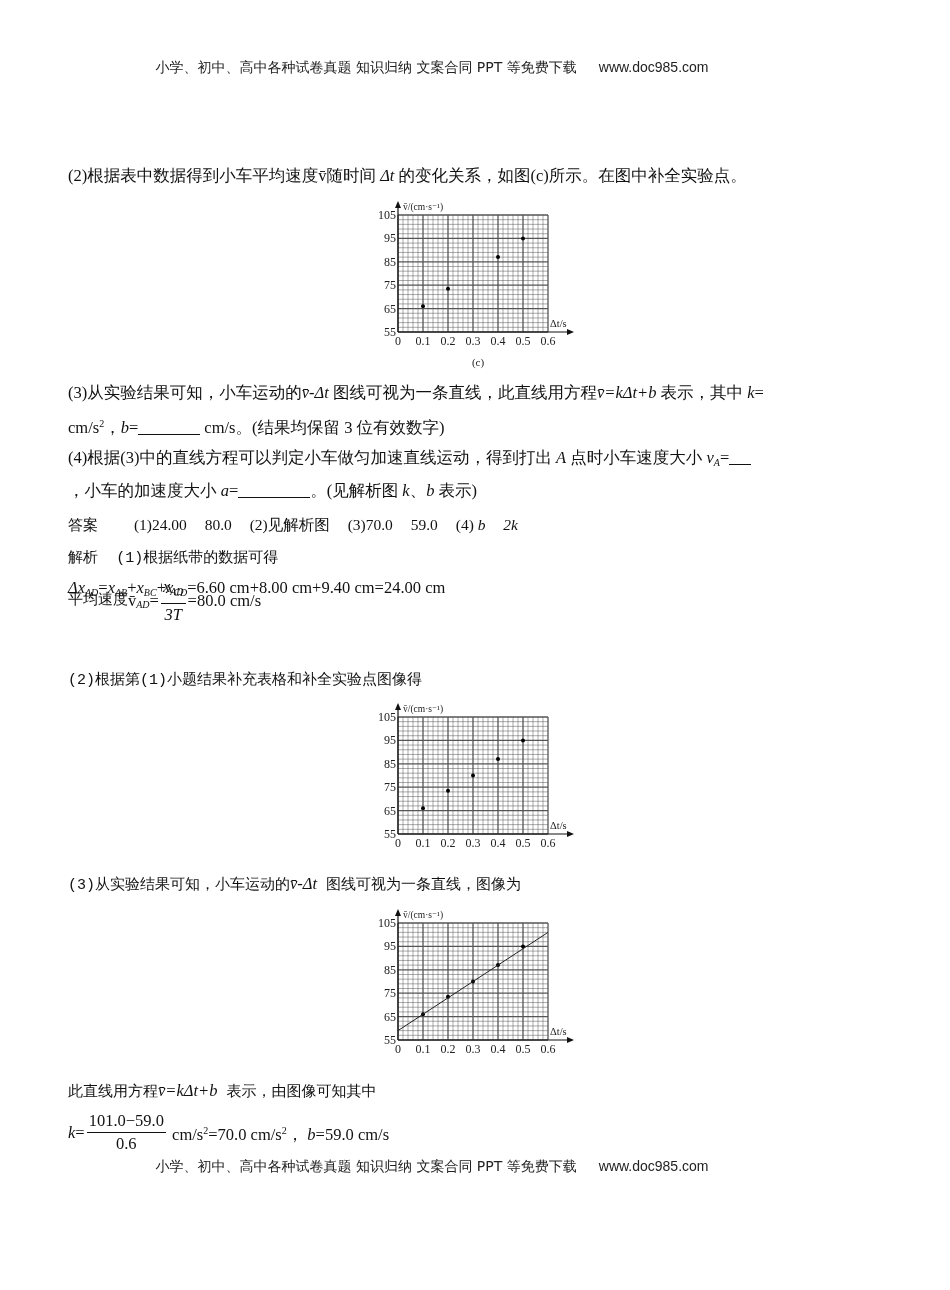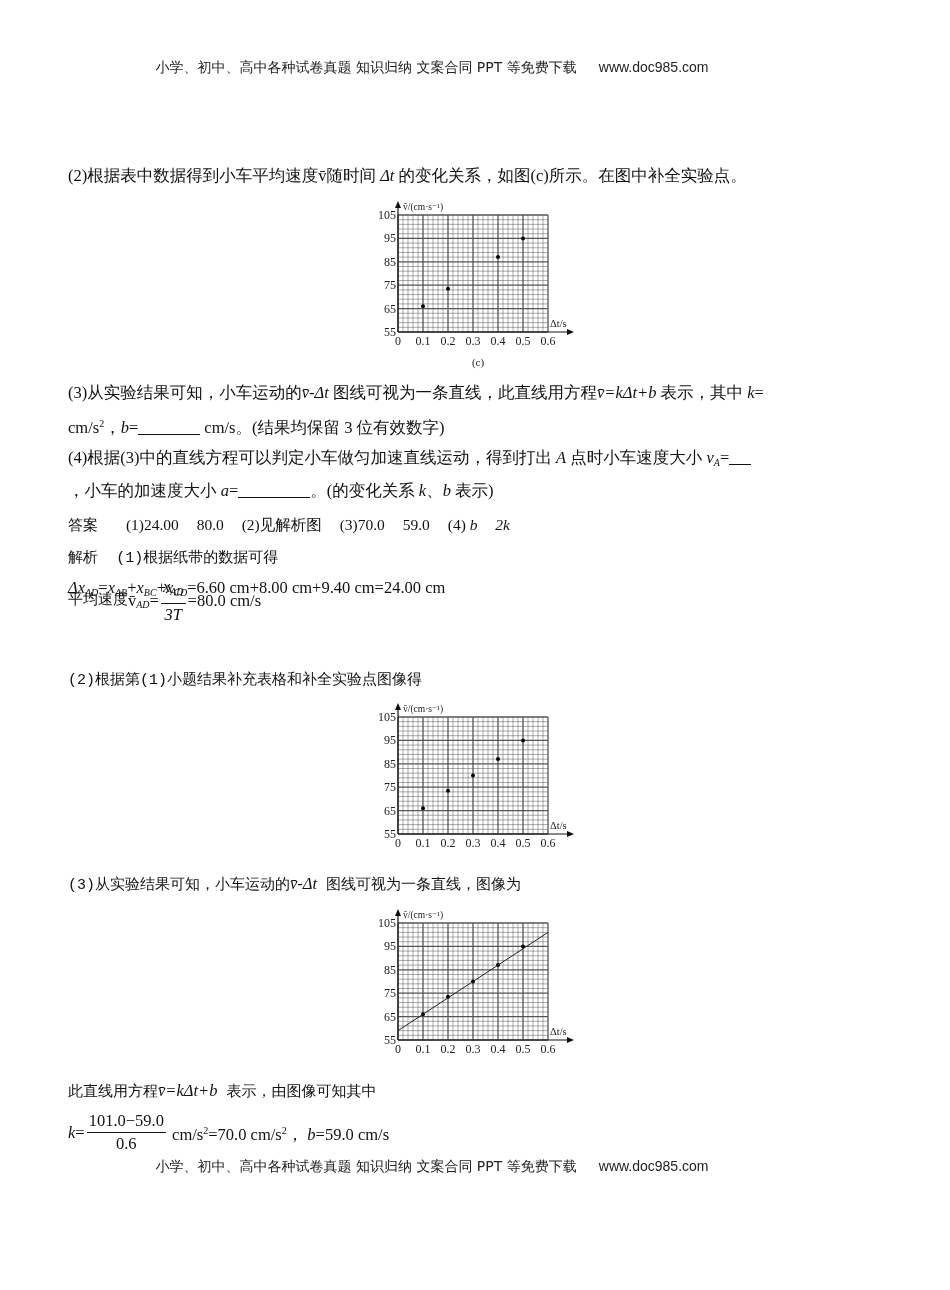--- a/index.html
+++ b/index.html
@@ -119,26 +119,26 @@
   <span>(3)从实验结果可知，小车运动的</span><i>v̄-Δt</i><span> 图线可视为一条直线，此直线用方程</span><i>v̄=kΔt+b</i><span> 表示，其中 </span><i>k</i><span>=</span>
 </div>
 <div class="line" style="top:413px;">
   <span>cm/s</span><sup>2</sup><span>，</span><i>b</i><span>=</span><span class="blank" style="width:62px;"></span><span> cm/s。(结果均保留 3 位有效数字)</span>
 </div>
 
 <div class="line" style="top:447px;">
   <span>(4)根据(3)中的直线方程可以判定小车做匀加速直线运动，得到打出 </span><i>A</i><span> 点时小车速度大小 </span><i>v</i><sub>A</sub><span>=</span><span class="blank" style="width:22px;"></span>
 </div>
 <div class="line" style="top:480px;">
-  <span>，小车的加速度大小 </span><i>a</i><span>=</span><span class="blank" style="width:72px;"></span><span>。(的变化关系 </span><i>k</i><span>、</span><i>b</i><span> 表示)</span>
+  <span>，小车的加速度大小 </span><i>a</i><span>=</span><span class="blank" style="width:72px;"></span><span>。(见解析图 </span><i>k</i><span>、</span><i>b</i><span> 表示)</span>
 </div>
 
 <div class="line" style="top:514px; font-size:15.5px;">
   <span class="sans">答案</span>
-  <span style="margin-left:24px;">(1)24.00</span>
+  <span style="margin-left:32px;">(1)24.00</span>
   <span style="margin-left:14px;font-family:Liberation Serif, serif;">80.0</span>
   <span style="margin-left:14px;">(2)见解析图</span>
   <span style="margin-left:14px;">(3)70.0</span>
   <span style="margin-left:14px;">59.0</span>
   <span style="margin-left:14px;">(4)</span>
   <i>b</i>
   <i style="margin-left:14px;">2k</i>
 </div>
 
 <div class="line" style="top:546px;">

